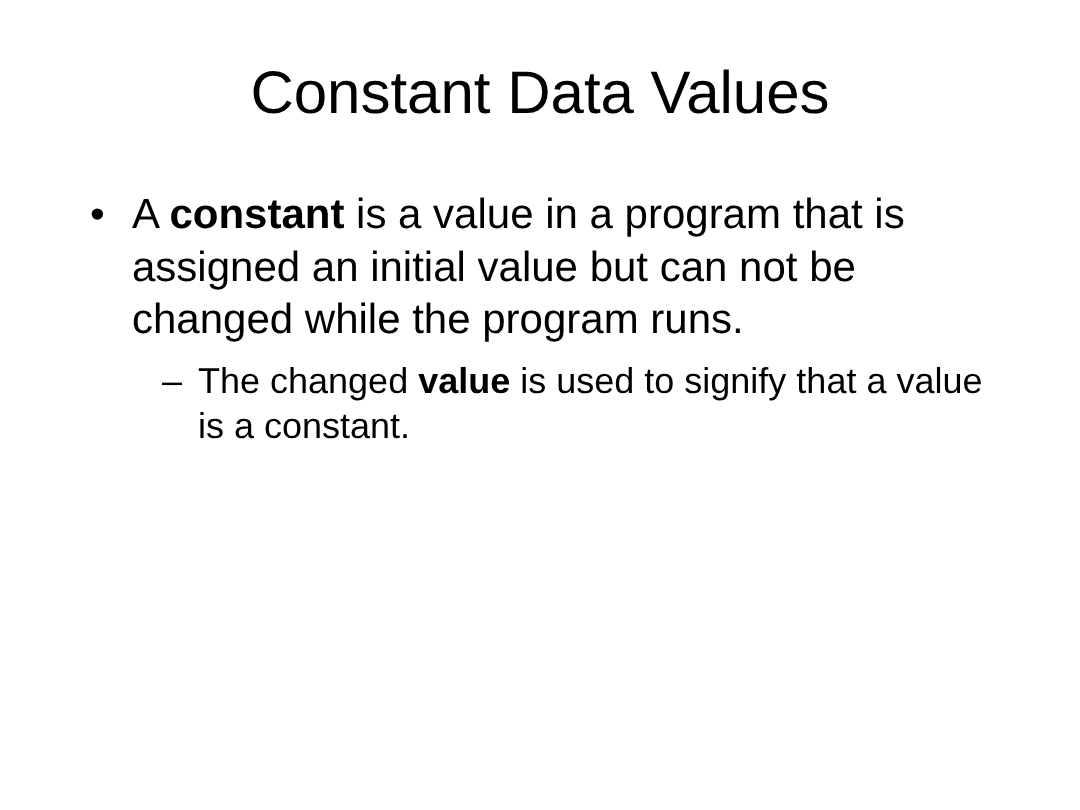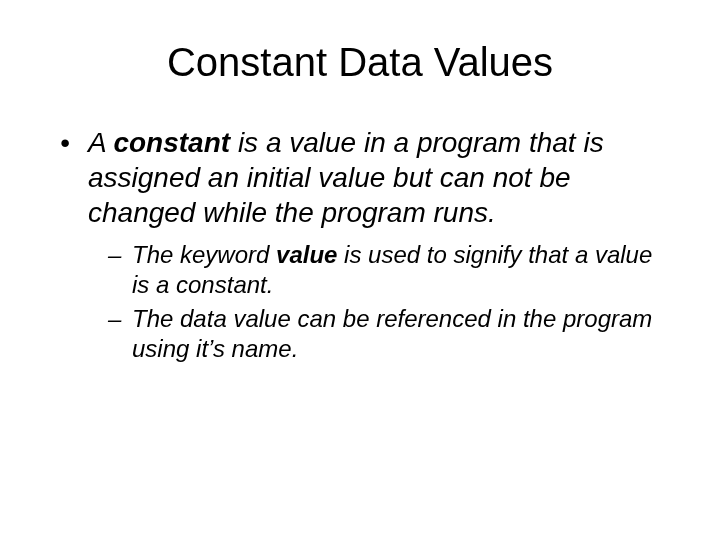--- a/index.html
+++ b/index.html
@@ -27,21 +27,20 @@
   ul.level1 {
     list-style: none;
     padding: 0;
     margin: 0 0 0 10px;
     font-size: 28px;
     line-height: 1.25;
   }
   ul.level1 > li {
     position: relative;
     padding-left: 28px;
-    font-style: italic;
   }
   ul.level1 > li::before {
     content: "•";
     position: absolute;
     left: 0;
     top: 0;
     font-size: 28px;
     line-height: 1.25;
   }
   ul.level2 {
@@ -68,19 +67,18 @@
 <body>
 
 <div class="slide">
   <h1 class="title">Constant Data Values</h1>
 
   <ul class="level1">
     <li>
       <span>A </span><span class="bold">constant</span><span> is a value in a program that is assigned an initial value but can not be changed while the program runs.</span>
       <ul class="level2">
         <li>
-          <span>The keyword </span><span class="bold">value</span><span> is used to signify that a value is a constant.</span>
+          <span>The changed </span><span class="bold">value</span><span> is used to signify that a value is a constant.</span>
         </li>
-        <li>The data value can be referenced in the program using it’s name.</li>
       </ul>
     </li>
   </ul>
 </div>
 
 </body></html>

